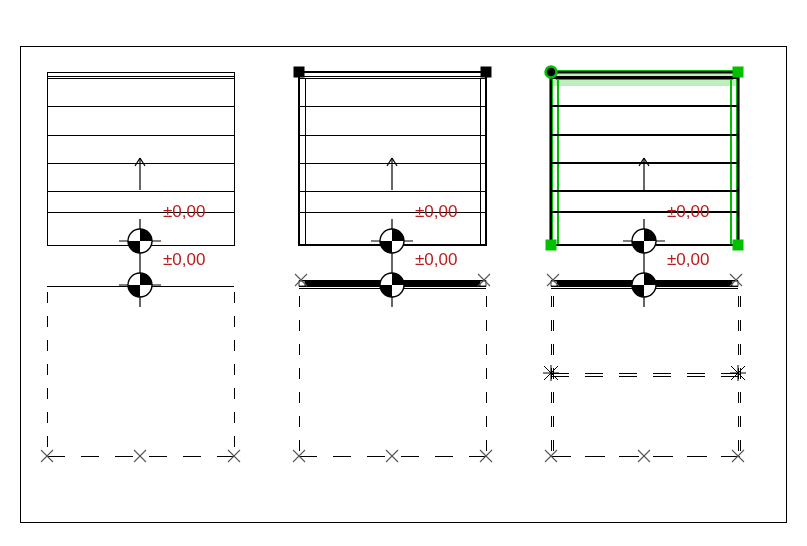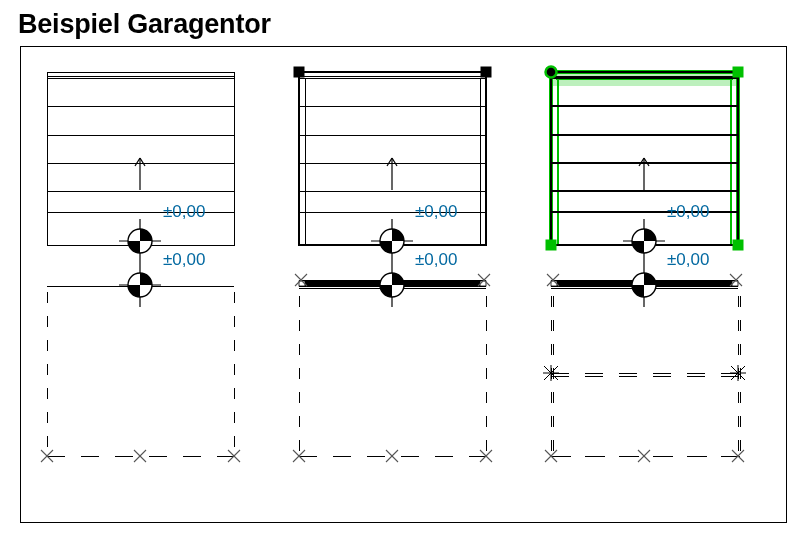--- a/index.html
+++ b/index.html
@@ -48,31 +48,30 @@
     top: 0;
     width: 807px;
     height: 546px;
     pointer-events: none;
   }
   .lbl {
     position: absolute;
     font-family: "Liberation Sans", sans-serif;
     font-size: 17px;
     font-weight: normal;
-    color: #0369a1;
+    color: #b91c1c;
     white-space: nowrap;
     line-height: 17px;
   }
 </style>
 </head>
 <body>
 
 <div id="root">
 
-  <div id="page-title">Beispiel Garagentor</div>
 
   <div id="drawing-frame"></div>
 
   <svg id="canvas-svg" viewBox="0 0 807 546" xmlns="http://www.w3.org/2000/svg">
       <rect x="47" y="72" width="187" height="173" fill="none" stroke="#000000" stroke-width="1" shape-rendering="crispEdges"></rect>
       <line x1="47" y1="72" x2="234" y2="72" stroke="#000000" stroke-width="1" shape-rendering="crispEdges"></line>
       <line x1="47" y1="76" x2="234" y2="76" stroke="#000000" stroke-width="1" shape-rendering="crispEdges"></line>
       <line x1="47" y1="78" x2="234" y2="78" stroke="#000000" stroke-width="1" shape-rendering="crispEdges"></line>
       <line x1="47" y1="106" x2="234" y2="106" stroke="#000000" stroke-width="1" shape-rendering="crispEdges"></line>
       <line x1="47" y1="135" x2="234" y2="135" stroke="#000000" stroke-width="1" shape-rendering="crispEdges"></line>

